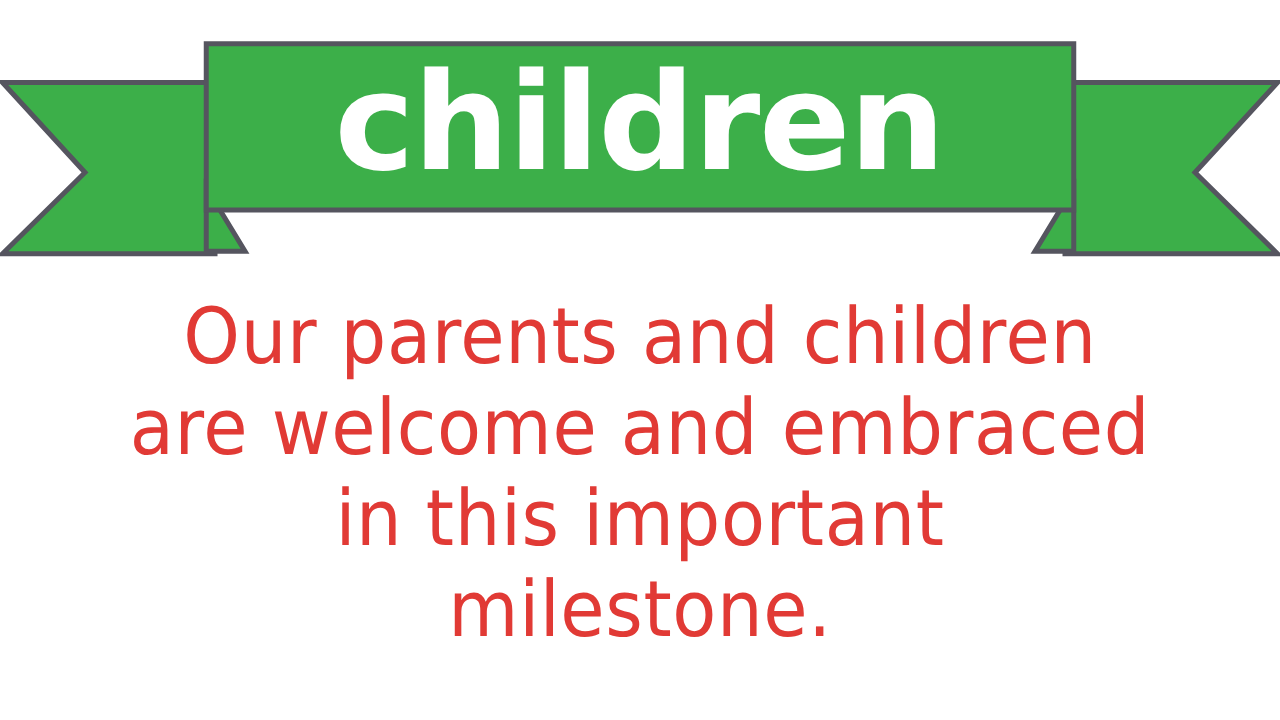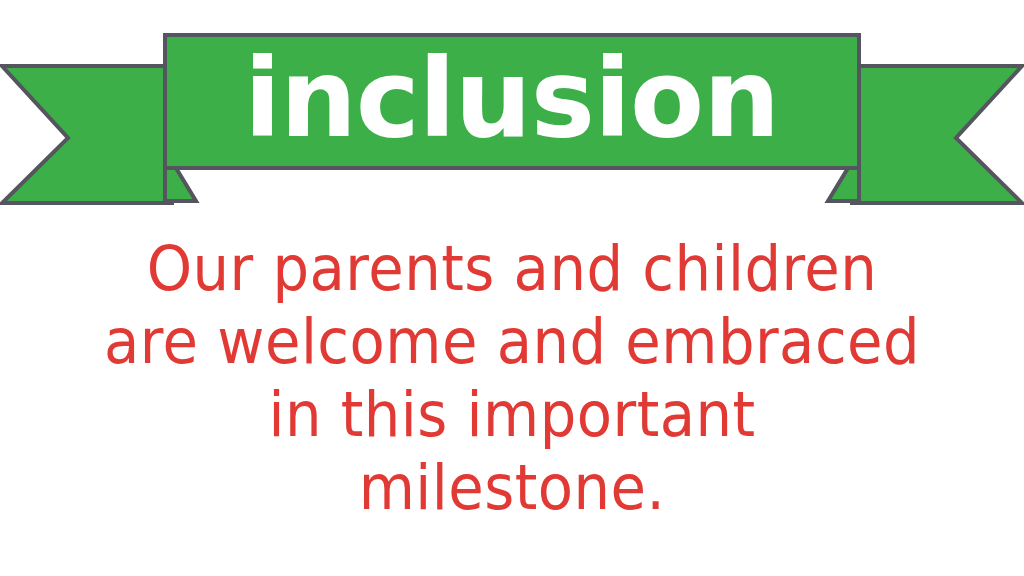--- a/index.html
+++ b/index.html
@@ -87,21 +87,21 @@
 
       <polygon points="1022,66 852,66 852,203 1022,203 956,138" fill="#3CAF49" stroke="#55555F" stroke-width="4" stroke-linejoin="miter"></polygon>
 
       <polygon points="165,150 165,201 196,201" fill="#3CAF49" stroke="#55555F" stroke-width="4" stroke-linejoin="miter"></polygon>
 
       <polygon points="859,150 859,201 828,201" fill="#3CAF49" stroke="#55555F" stroke-width="4" stroke-linejoin="miter"></polygon>
 
       <rect x="165" y="35" width="694" height="133" fill="#3CAF49" stroke="#55555F" stroke-width="4"></rect>
     </svg>
 
-    <div id="banner-title">inclusion</div>
+    <div id="banner-title">children</div>
   </div>
 
   <div id="message">
     <div class="message-line">Our parents and children</div>
     <div class="message-line">are welcome and embraced</div>
     <div class="message-line">in this important</div>
     <div class="message-line">milestone.</div>
   </div>
 
 </div>

